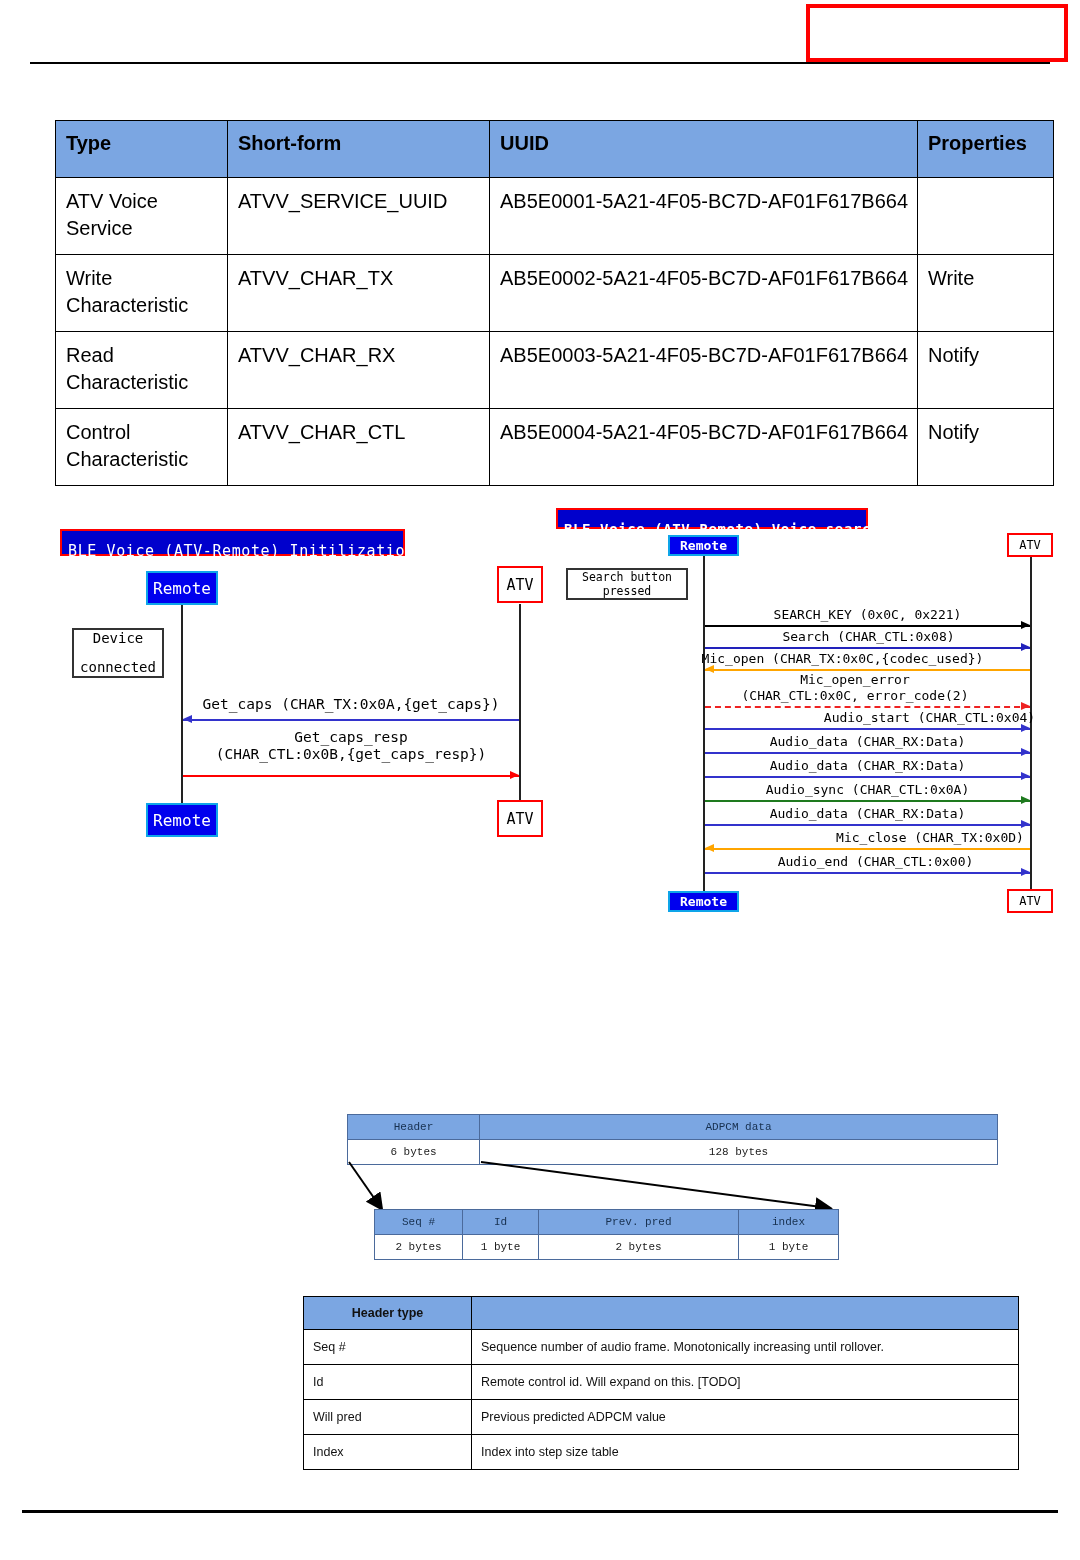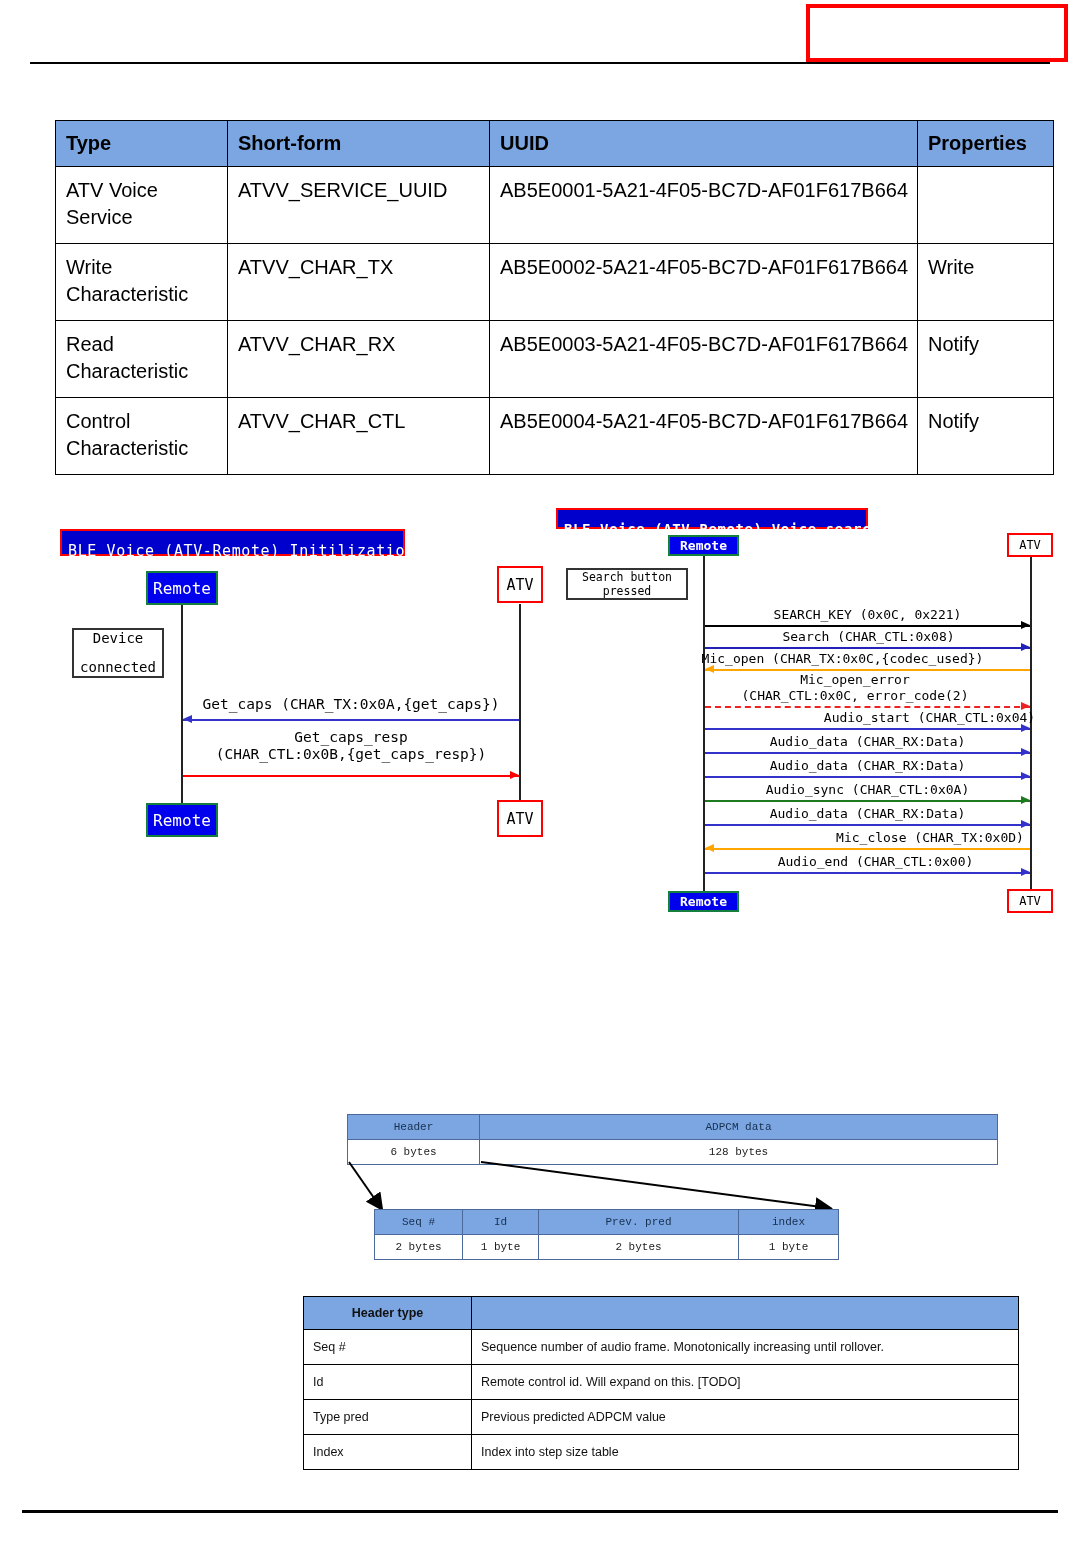--- a/index.html
+++ b/index.html
@@ -53,21 +53,21 @@
     line-height: 1.35;
     color: #000000;
     text-align: left;
     font-weight: normal;
   }
   .uuid-table thead th {
     background: #7BA6E2;
     font-weight: bold;
     height: 26px;
     padding-top: 9px;
-    padding-bottom: 9px;
+    padding-bottom: 20px;
   }
   .uuid-table col.c-type  { width: 172px; }
   .uuid-table col.c-short { width: 262px; }
   .uuid-table col.c-uuid  { width: 428px; }
   .uuid-table col.c-prop  { width: 136px; }
   .uuid-table tbody tr { height: 74px; }
 
   
   .seqdiag { position: absolute; }
 
@@ -90,21 +90,21 @@
     box-sizing: border-box;
     display: flex;
     align-items: center;
     justify-content: center;
     white-space: nowrap;
     font-family: "DejaVu Sans Mono", monospace;
   }
   .actor-box.remote {
     background: #0000EE;
     color: #ffffff;
-    border: 2px solid #15803d;
+    border: 2px solid #0ea5e9;
   }
   .actor-box.remote.bold { font-weight: bold; }
   .actor-box.atv {
     background: #ffffff;
     color: #000000;
     border: 2px solid #ff0000;
   }
   .note-box {
     position: absolute;
     box-sizing: border-box;
@@ -448,21 +448,21 @@
   </tr>
   <tr>
     <td>Seq #</td>
     <td>Sequence number of audio frame. Monotonically increasing until rollover.</td>
   </tr>
   <tr>
     <td>Id</td>
     <td>Remote control id. Will expand on this.  [TODO]</td>
   </tr>
   <tr>
-    <td>Type pred</td>
+    <td>Will pred</td>
     <td>Previous predicted ADPCM value</td>
   </tr>
   <tr>
     <td>Index</td>
     <td>Index into step size table</td>
   </tr>
 </tbody>
   </table>
 
 </body></html>

